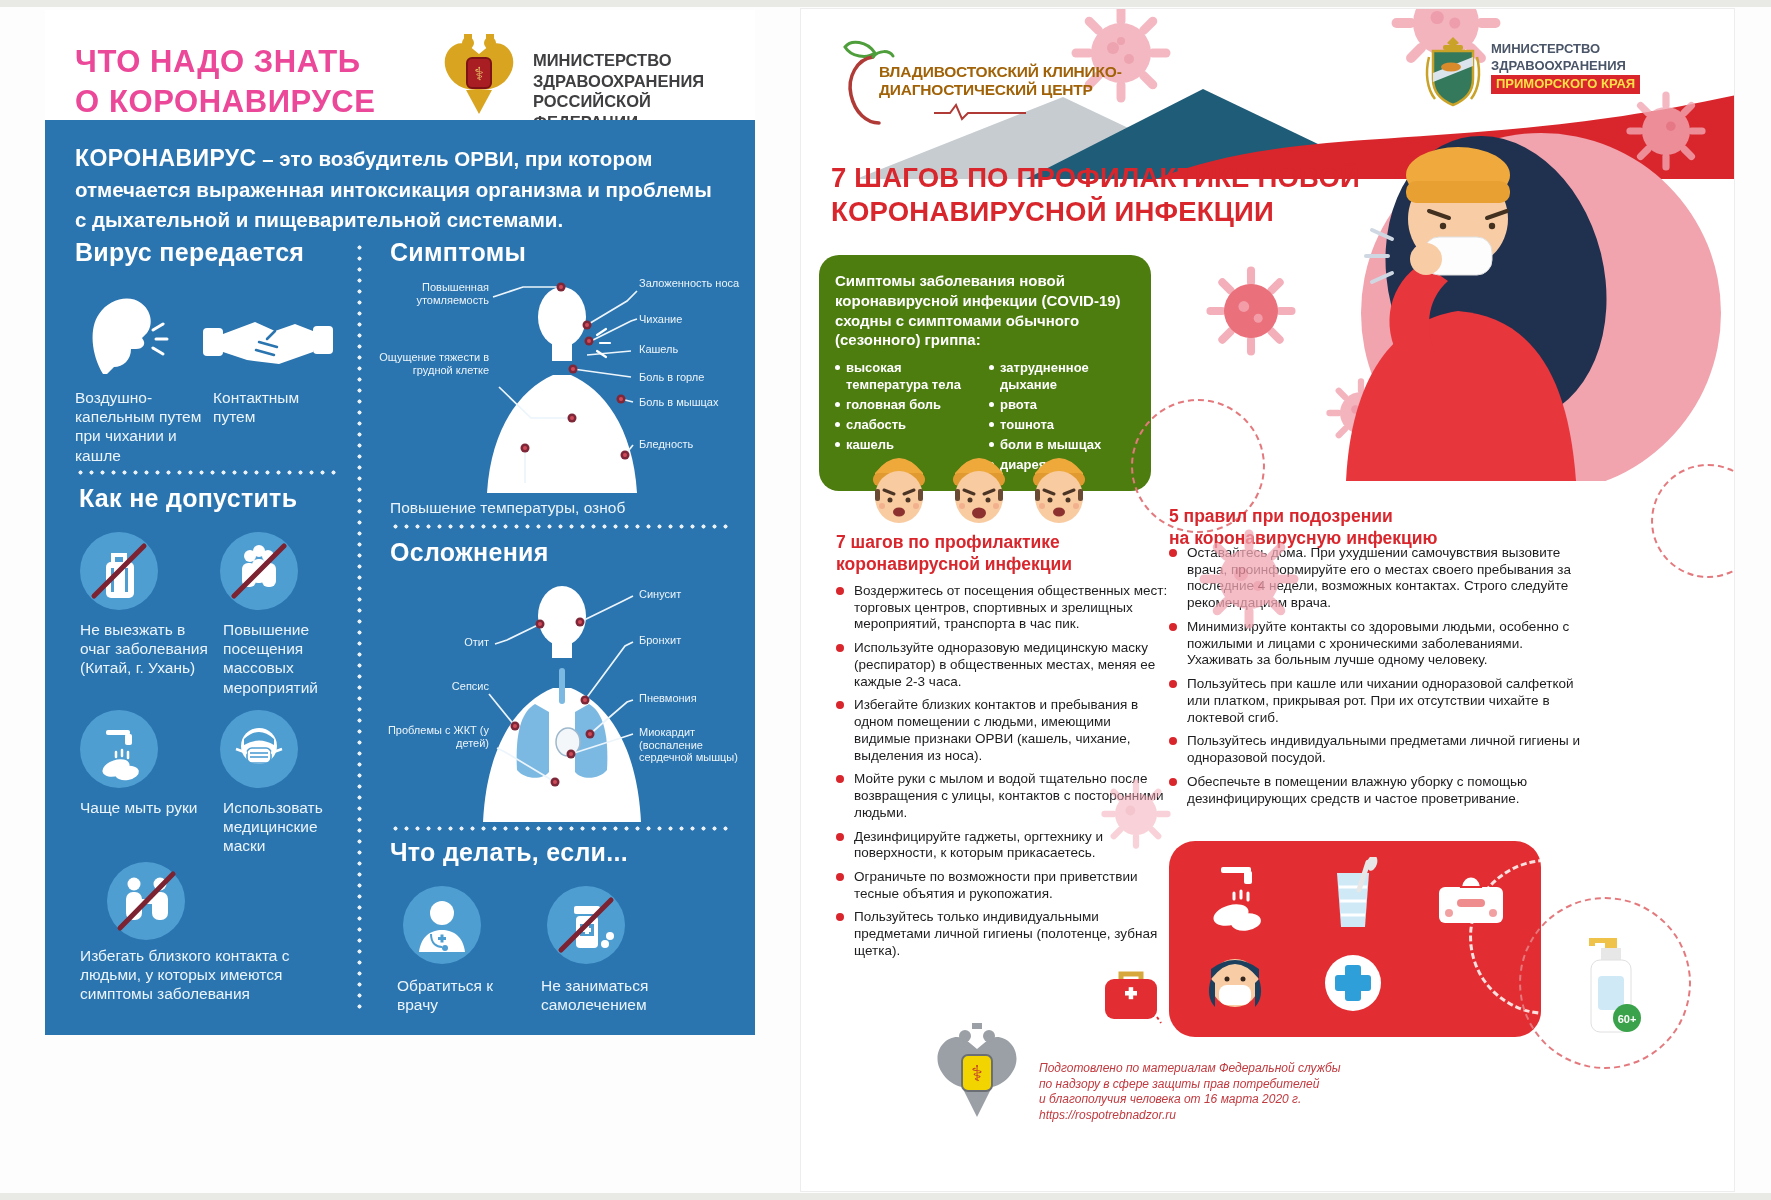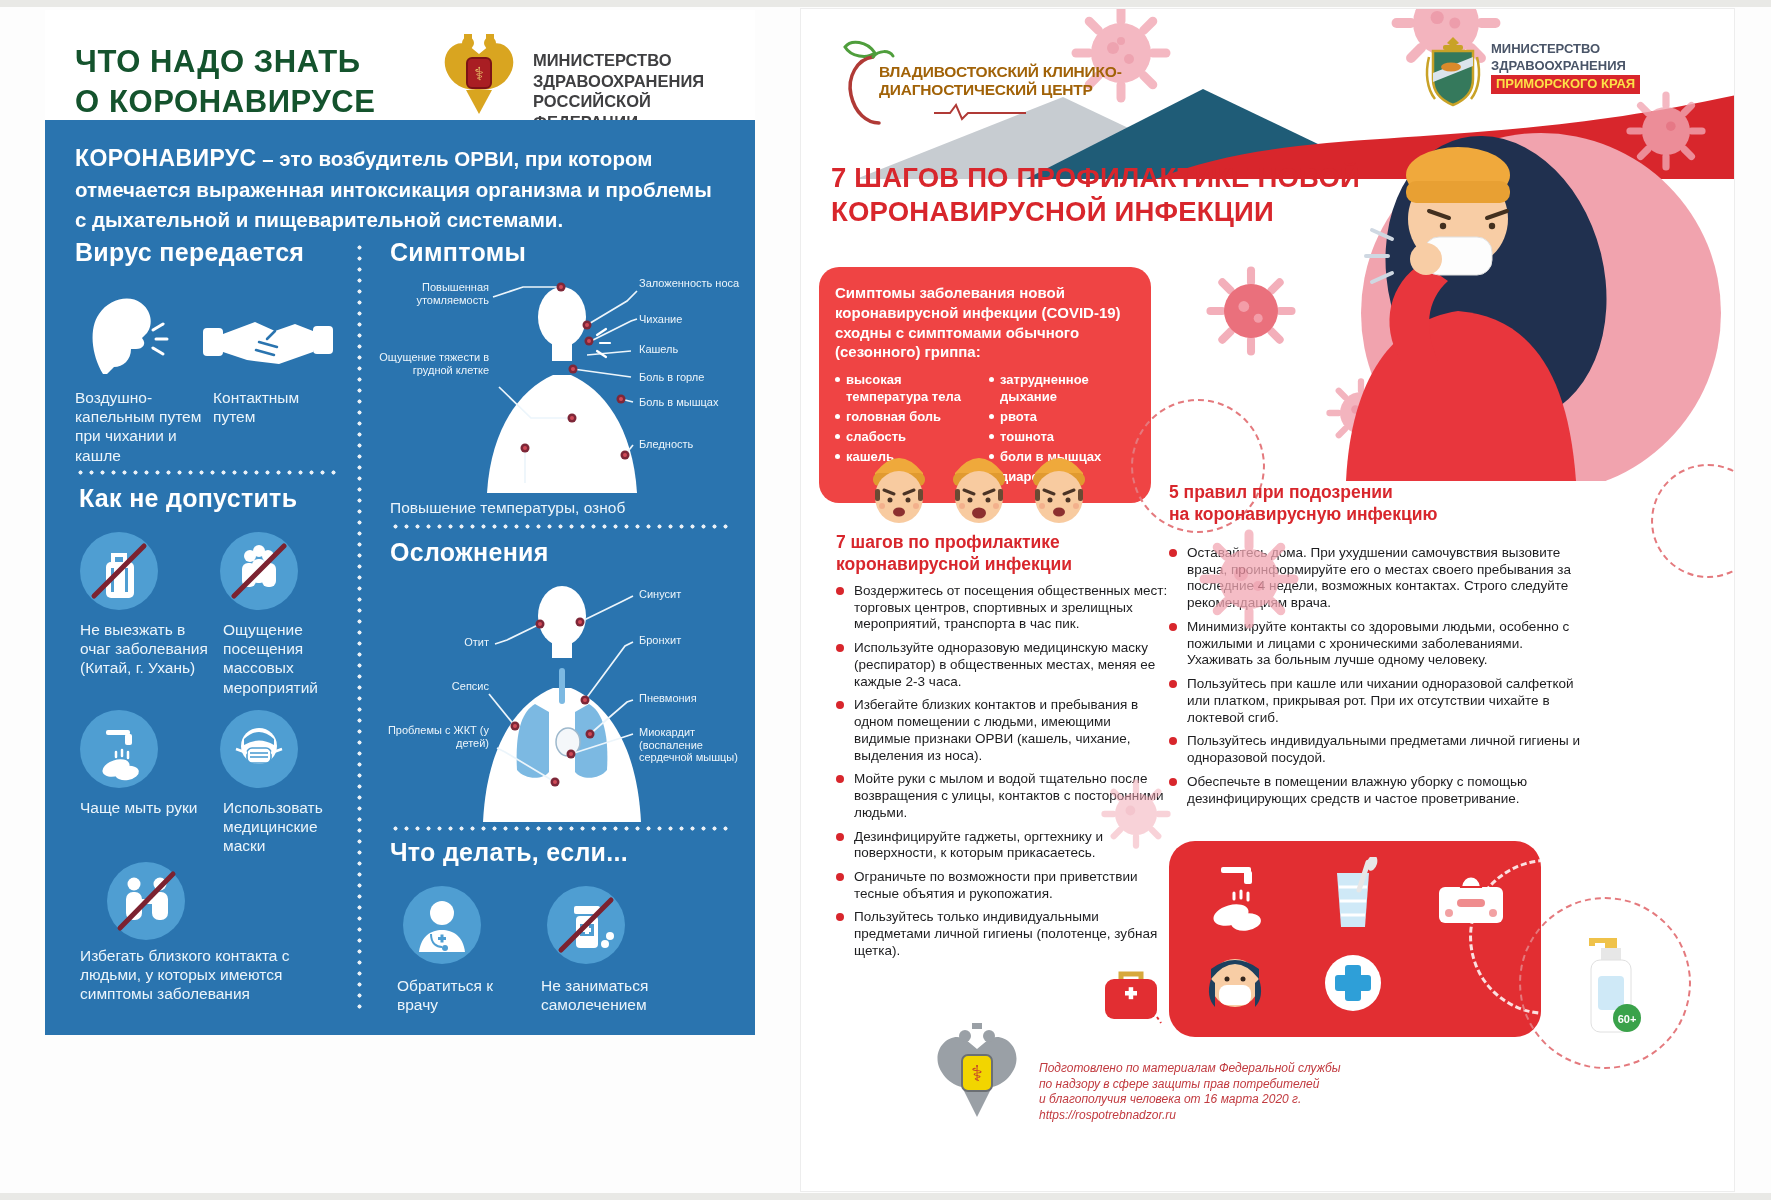--- a/index.html
+++ b/index.html
@@ -2,41 +2,41 @@
 <html><head>
 <meta charset="utf-8">
 <style>
   html,body{margin:0;padding:0;background:#fff;}
   .canvas{position:relative;width:1771px;height:1200px;background:#fdfdfd;overflow:hidden;
           font-family:"Liberation Sans",sans-serif;}
   .abs{position:absolute;}
   .strip{position:absolute;left:0;width:1771px;height:7px;background:#e9e9e6;}
   
   .lp{position:absolute;left:45px;top:10px;width:710px;height:1025px;background:#fff;}
-  .lp-title{font-size:31px;font-weight:700;color:#14532d;line-height:1.28;letter-spacing:.6px;}
+  .lp-title{font-size:31px;font-weight:700;color:#ec4899;line-height:1.28;letter-spacing:.6px;}
   .lp-min{font-size:16.5px;font-weight:700;color:#3f3f41;line-height:1.25;}
   .lp-blue{position:absolute;left:0;top:110px;width:710px;height:915px;background:#2a74af;overflow:hidden;}
   .intro{color:#fff;font-size:20.5px;line-height:1.45;font-weight:700;}
   .intro b{font-size:23px;letter-spacing:.4px;}
   .bh{color:#fff;font-weight:700;font-size:25px;letter-spacing:.3px;}
   .bl{color:#ecf5fb;font-size:15.5px;line-height:1.24;}
   .cl{color:#ecf5fb;font-size:11px;line-height:1.14;}
   .dots-h{height:5px;background-image:radial-gradient(circle,rgba(255,255,255,.9) 1.8px,transparent 2.3px);
           background-size:11px 5px;background-repeat:repeat-x;}
   .dots-v{width:5px;background-image:radial-gradient(circle,rgba(255,255,255,.9) 1.8px,transparent 2.3px);
           background-size:5px 11px;background-repeat:repeat-y;}
   .pcircle{width:78px;height:78px;border-radius:50%;background:#4f9ed2;}
   
   .rp{position:absolute;left:800px;top:8px;width:935px;height:1184px;background:#fff;
       border:1px solid #ededed;box-sizing:border-box;overflow:hidden;}
   .clinic-txt{font-size:15.5px;font-weight:800;color:#a16207;line-height:1.15;letter-spacing:-.2px;}
   .rmin{font-size:13px;font-weight:700;color:#4a5568;line-height:1.3;}
   .rmin .chip{background:#d8262c;color:#fde047;padding:1px 5px;display:inline-block;}
   .rp-title{font-size:27.5px;font-weight:800;color:#d8262c;line-height:1.22;letter-spacing:.2px;}
-  .sympbox{background:#ef4444;border-radius:20px;color:#fff;margin-top:12px;}
+  .sympbox{background:#4d7c0f;border-radius:20px;color:#fff;}
   .sympbox .sb-intro{font-size:15px;font-weight:700;line-height:1.32;}
   .sb-ul{list-style:none;margin:10px 0 0 0;padding:0;font-size:13px;font-weight:600;line-height:1.3;}
   .sb-ul li{position:relative;padding-left:11px;margin-bottom:3px;}
   .sb-ul li::before{content:"";position:absolute;left:0;top:5px;width:5px;height:5px;border-radius:50%;background:#fff;}
   .rh{color:#d8262c;font-weight:800;font-size:17.5px;line-height:1.28;}
   .rlist{list-style:none;margin:0;padding:0;}
   .rlist li{position:relative;padding-left:18px;margin-bottom:7px;font-size:13.5px;line-height:1.24;
             color:#1d1d1f;font-weight:500;}
   .rlist li::before{content:"";position:absolute;left:0;top:4px;width:8px;height:8px;border-radius:50%;background:#d8262c;}
   .attr{font-size:12px;font-style:italic;color:#c13a3f;line-height:1.3;}
@@ -119,21 +119,21 @@
           <circle cx="30" cy="24" r="6" fill="#fff"></circle>
             <circle cx="48" cy="24" r="6" fill="#fff"></circle>
             <circle cx="39" cy="19" r="6" fill="#fff"></circle>
           <rect x="22" y="31" width="14" height="24" rx="6" fill="#fff"></rect>
           <rect x="42" y="31" width="14" height="24" rx="6" fill="#fff"></rect>
           <rect x="32" y="27" width="14" height="24" rx="6" fill="#fff"></rect>
           <line x1="14" y1="64" x2="64" y2="14" stroke="#7c2230" stroke-width="5" stroke-linecap="round"></line>
         </svg>
       </div>
       <div class="abs bl" style="left:35px;top:500px;width:135px;">Не выезжать в очаг заболевания (Китай, г. Ухань)</div>
-      <div class="abs bl" style="left:178px;top:500px;width:130px;">Ощущение посещения массовых мероприятий</div>
+      <div class="abs bl" style="left:178px;top:500px;width:130px;">Повышение посещения массовых мероприятий</div>
 
       <div class="abs pcircle" style="left:35px;top:590px;">
         <svg width="78" height="78" viewBox="0 0 78 78">
           <rect x="26" y="20" width="24" height="5" rx="2" fill="#fff"></rect>
           <rect x="45" y="24" width="7" height="11" rx="2" fill="#fff"></rect>
           <g stroke="#fff" stroke-width="2.5" stroke-linecap="round">
             <path d="M42,40 l0,6"></path>
               <path d="M48,42 l0,6"></path>
               <path d="M36,42 l0,5"></path>
           </g>
@@ -524,21 +524,21 @@
     <ul class="abs rlist" style="left:35px;top:574px;width:332px;">
       <li>Воздержитесь от посещения общественных мест: торговых центров, спортивных и зрелищных мероприятий, транспорта в час пик.</li>
       <li>Используйте одноразовую медицинскую маску (респиратор) в общественных местах, меняя ее каждые 2-3 часа.</li>
       <li>Избегайте близких контактов и пребывания в одном помещении с людьми, имеющими видимые признаки ОРВИ (кашель, чихание, выделения из носа).</li>
       <li>Мойте руки с мылом и водой тщательно после возвращения с улицы, контактов с посторонними людьми.</li>
       <li>Дезинфицируйте гаджеты, оргтехнику и поверхности, к которым прикасаетесь.</li>
       <li>Ограничьте по возможности при приветствии тесные объятия и рукопожатия.</li>
       <li>Пользуйтесь только индивидуальными предметами личной гигиены (полотенце, зубная щетка).</li>
     </ul>
 
-    <div class="abs rh" style="left:368px;top:472px;">
+    <div class="abs rh" style="left:368px;top:496px;">
       <div>5 правил при подозрении</div>
       <div>на коронавирусную инфекцию</div>
     </div>
     <div class="abs dashc" style="left:850px;top:455px;width:110px;height:110px;"></div>
     <ul class="abs rlist" style="left:368px;top:536px;width:412px;">
       <li>Оставайтесь дома. При ухудшении самочувствия вызовите врача, проинформируйте его о местах своего пребывания за последние 4 недели, возможных контактах. Строго следуйте рекомендациям врача.</li>
       <li>Минимизируйте контакты со здоровыми людьми, особенно с пожилыми и лицами с хроническими заболеваниями. Ухаживать за больным лучше одному человеку.</li>
       <li>Пользуйтесь при кашле или чихании одноразовой салфеткой или платком, прикрывая рот. При их отсутствии чихайте в локтевой сгиб.</li>
       <li>Пользуйтесь индивидуальными предметами личной гигиены и одноразовой посудой.</li>
       <li>Обеспечьте в помещении влажную уборку с помощью дезинфицирующих средств и частое проветривание.</li>

